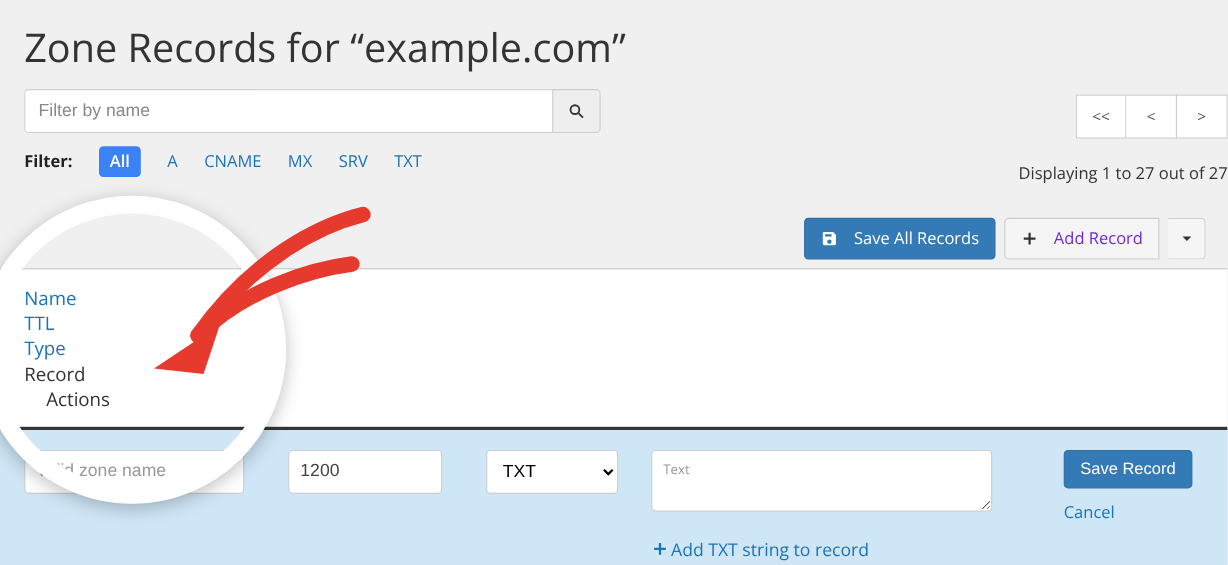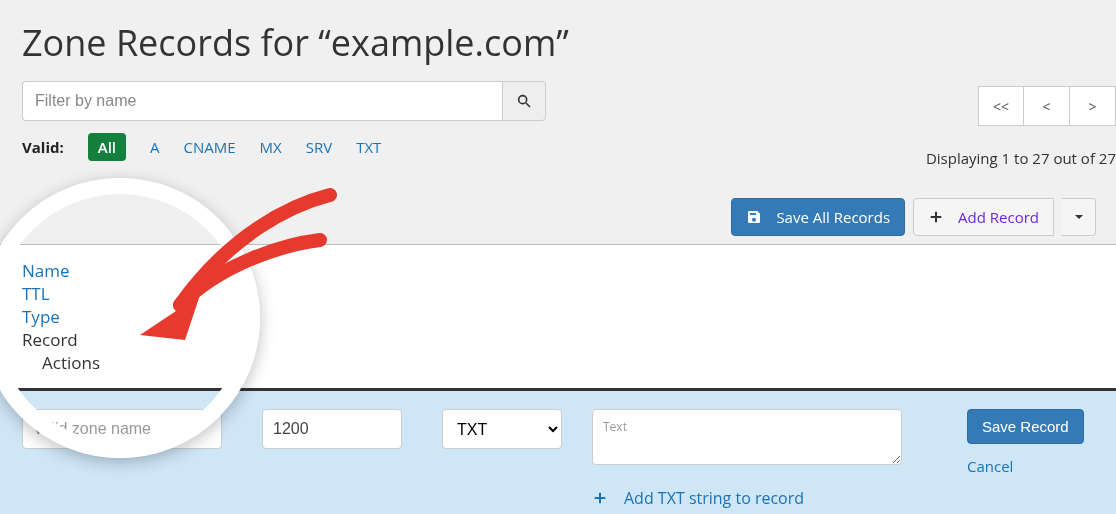--- a/index.html
+++ b/index.html
@@ -69,21 +69,21 @@
   .pager-btn + .pager-btn { border-left: none; }
   .filter-row {
     margin: 12px 0 0 22px;
     display: flex;
     align-items: center;
     gap: 24px;
     font-size: 15px;
   }
   .filter-label { font-weight: 700; color: #222; }
   .filter-pill {
-    background: #15803d;
+    background: #3b82f6;
     color: #fff;
     border-radius: 4px;
     padding: 4px 10px;
     font-weight: 600;
     cursor: pointer;
   }
   .filter-link {
     color: #1a73b8;
     cursor: pointer;
   }
@@ -194,21 +194,21 @@
     font-family: inherit;
     resize: both;
   }
   .textarea::placeholder { color:#999; }
   .add-txt-link {
     margin-top: 18px;
     color: #1a73b8;
     font-size: 16px;
     display: inline-flex;
     align-items: center;
-    gap: 16px;
+    gap: 2px;
     cursor: pointer;
   }
   .save-record-btn {
     background: #337ab7;
     color:#fff;
     border:1px solid #2e6da4;
     border-radius:4px;
     padding: 8px 14px;
     font-size:15px;
     cursor:pointer;
@@ -255,21 +255,21 @@
   </div>
 </div>
 
 <div class="pager">
   <div class="pager-btn">&lt;&lt;</div>
   <div class="pager-btn">&lt;</div>
   <div class="pager-btn">&gt;</div>
 </div>
 
 <div class="filter-row">
-  <span class="filter-label">Valid:</span>
+  <span class="filter-label">Filter:</span>
   <span class="filter-pill">All</span>
   <span class="filter-link">A</span>
   <span class="filter-link">CNAME</span>
   <span class="filter-link">MX</span>
   <span class="filter-link">SRV</span>
   <span class="filter-link">TXT</span>
 </div>
 
 <div class="display-text">Displaying 1 to 27 out of 27</div>
 

